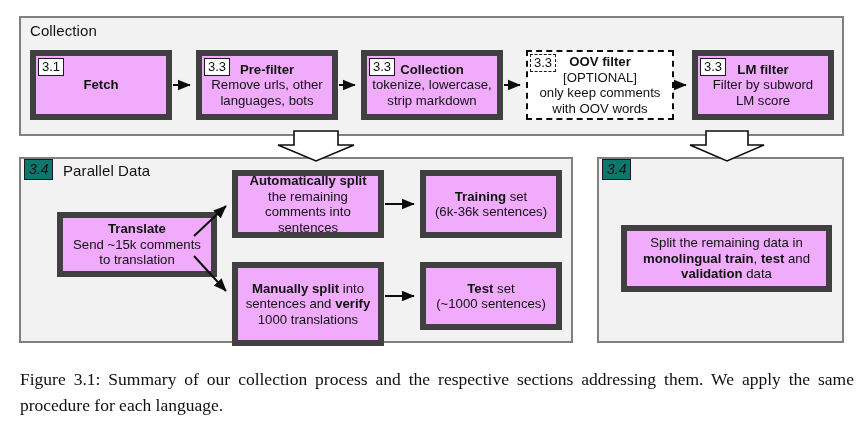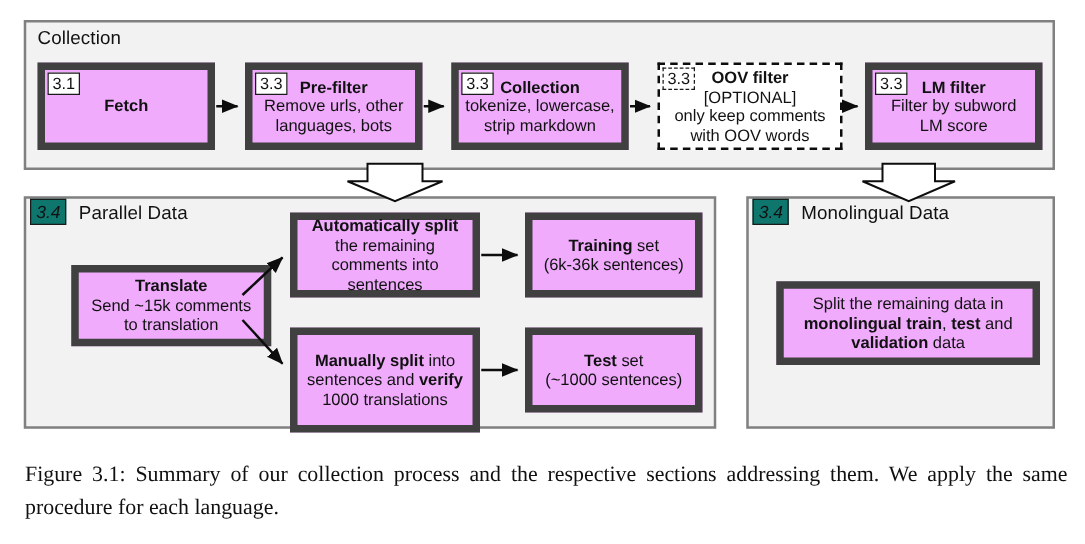--- a/index.html
+++ b/index.html
@@ -158,21 +158,20 @@
 
   <div class="node" style="left:420px;top:262px;width:142px;height:68px;">
     <span class="txt">
       <b>Test</b><span> set</span><br>
       <span>(~1000 sentences)</span>
     </span>
   </div>
 
   <div class="panel" style="left:597px;top:157px;width:247px;height:186px;"></div>
   <div class="sec-tag" style="left:602px;top:159px;">3.4</div>
-  <div class="panel-title" style="left:641px;top:162px;">Monolingual Data</div>
 
   <div class="node" style="left:621px;top:225px;width:211px;height:67px;">
     <span class="txt">
       <span>Split the remaining data in</span><br>
       <b>monolingual train</b><span>, </span><b>test</b><span> and</span><br>
       <b>validation</b><span> data</span>
     </span>
   </div>
 
   <svg class="overlay" viewBox="0 0 868 435">

